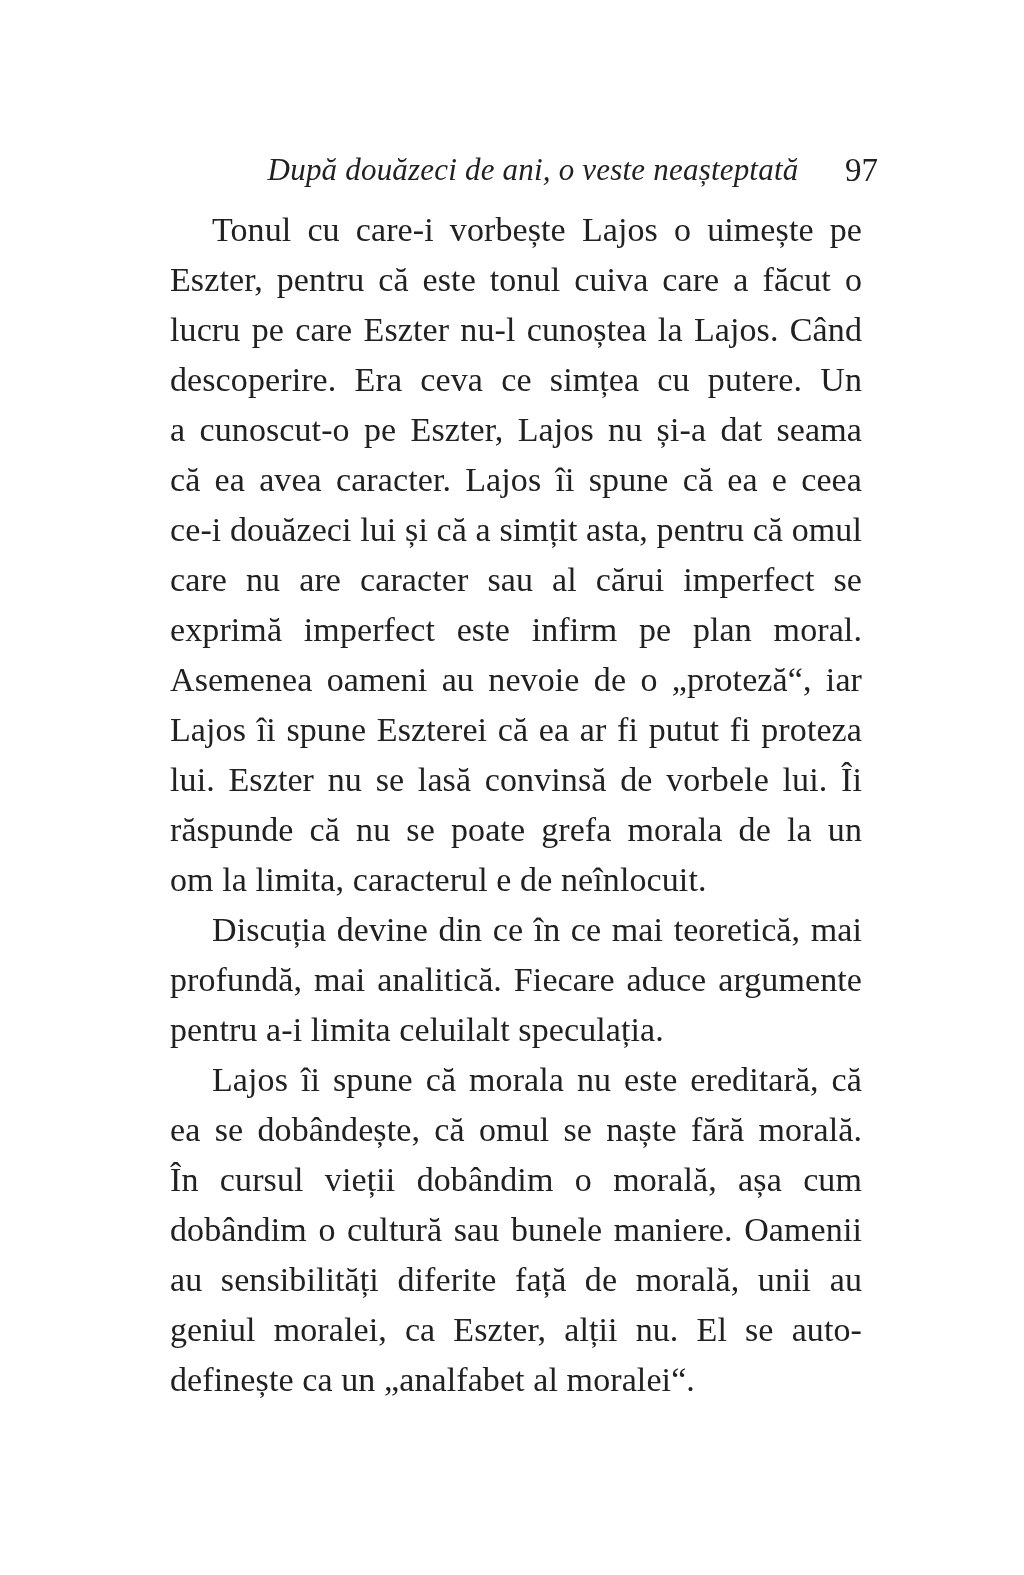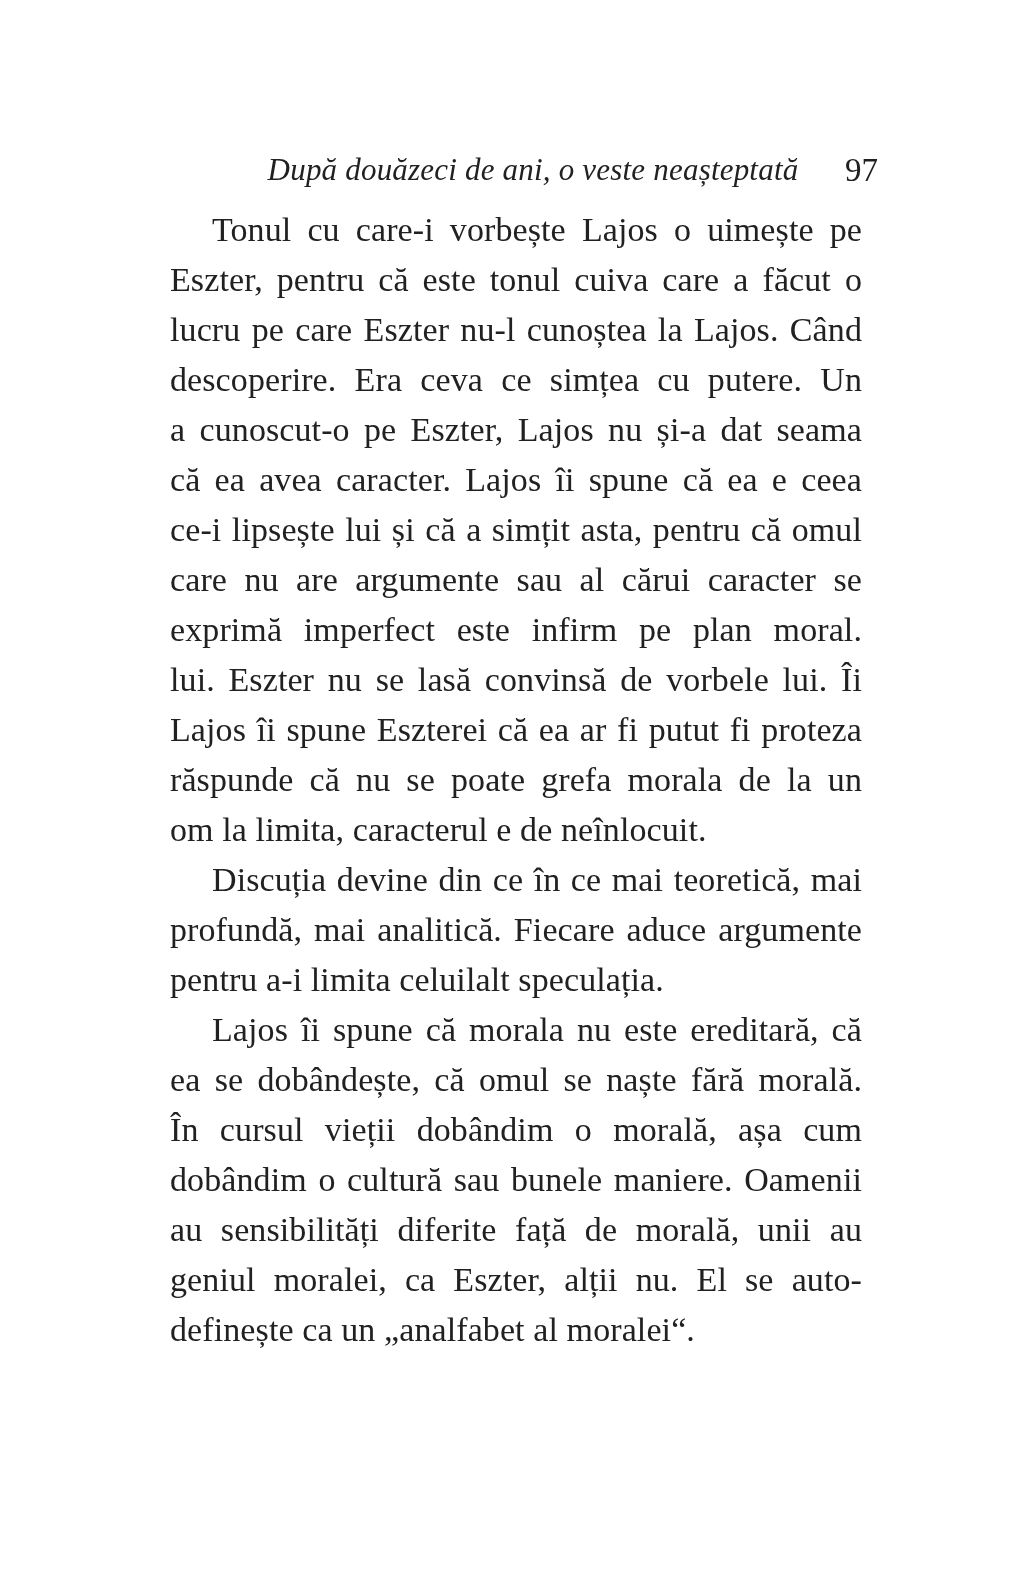--- a/index.html
+++ b/index.html
@@ -78,25 +78,26 @@
 
   <div class="textblock">
 
     <div class="para">
       <div class="line justify indent">Tonul cu care-i vorbește Lajos o uimește pe</div>
       <div class="line justify">Eszter, pentru că este tonul cuiva care a făcut o</div>
       <div class="line justify">lucru pe care Eszter nu-l cunoștea la Lajos. Când</div>
       <div class="line justify">descoperire. Era ceva ce simțea cu putere. Un</div>
       <div class="line justify">a cunoscut-o pe Eszter, Lajos nu și-a dat seama</div>
       <div class="line justify">că ea avea caracter. Lajos îi spune că ea e ceea</div>
-      <div class="line justify">ce-i lipsește lui și că a simțit asta, pentru că omul</div>
-      <div class="line justify">care nu are argumente sau al cărui caracter se</div>
+      <div class="line justify">ce-i douăzeci lui și că a simțit asta, pentru că omul</div>
+      <div class="line justify">care nu are caracter sau al cărui imperfect se</div>
       <div class="line justify">exprimă imperfect este infirm pe plan moral.</div>
+      <div class="line justify">Asemenea oameni au nevoie de o „proteză“, iar</div>
+      <div class="line justify">Lajos îi spune Eszterei că ea ar fi putut fi proteza</div>
       <div class="line justify">lui. Eszter nu se lasă convinsă de vorbele lui. Îi</div>
-      <div class="line justify">Lajos îi spune Eszterei că ea ar fi putut fi proteza</div>
       <div class="line justify">răspunde că nu se poate grefa morala de la un</div>
       <div class="line">om la limita, caracterul e de neînlocuit.</div>
     </div>
 
     <div class="para">
       <div class="line justify indent">Discuția devine din ce în ce mai teoretică, mai</div>
       <div class="line justify">profundă, mai analitică. Fiecare aduce argumente</div>
       <div class="line">pentru a-i limita celuilalt speculația.</div>
     </div>
 

